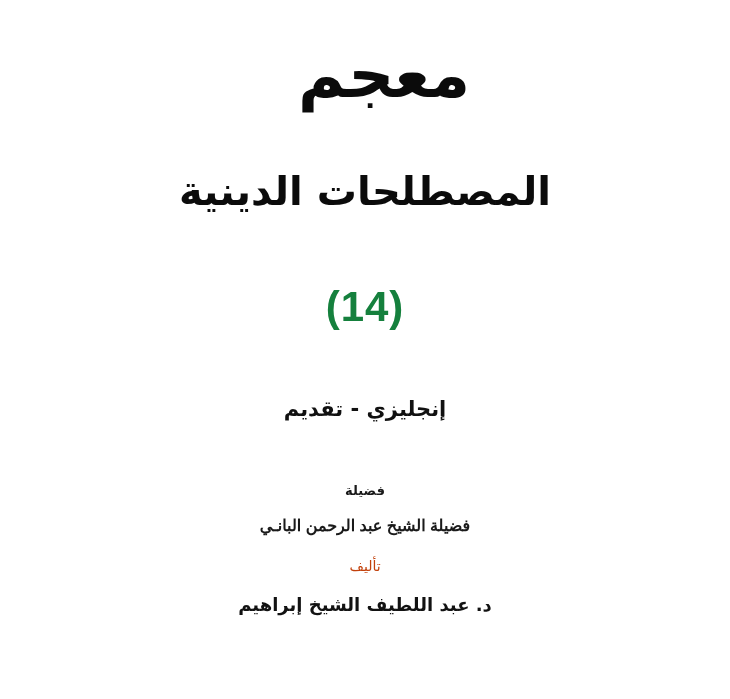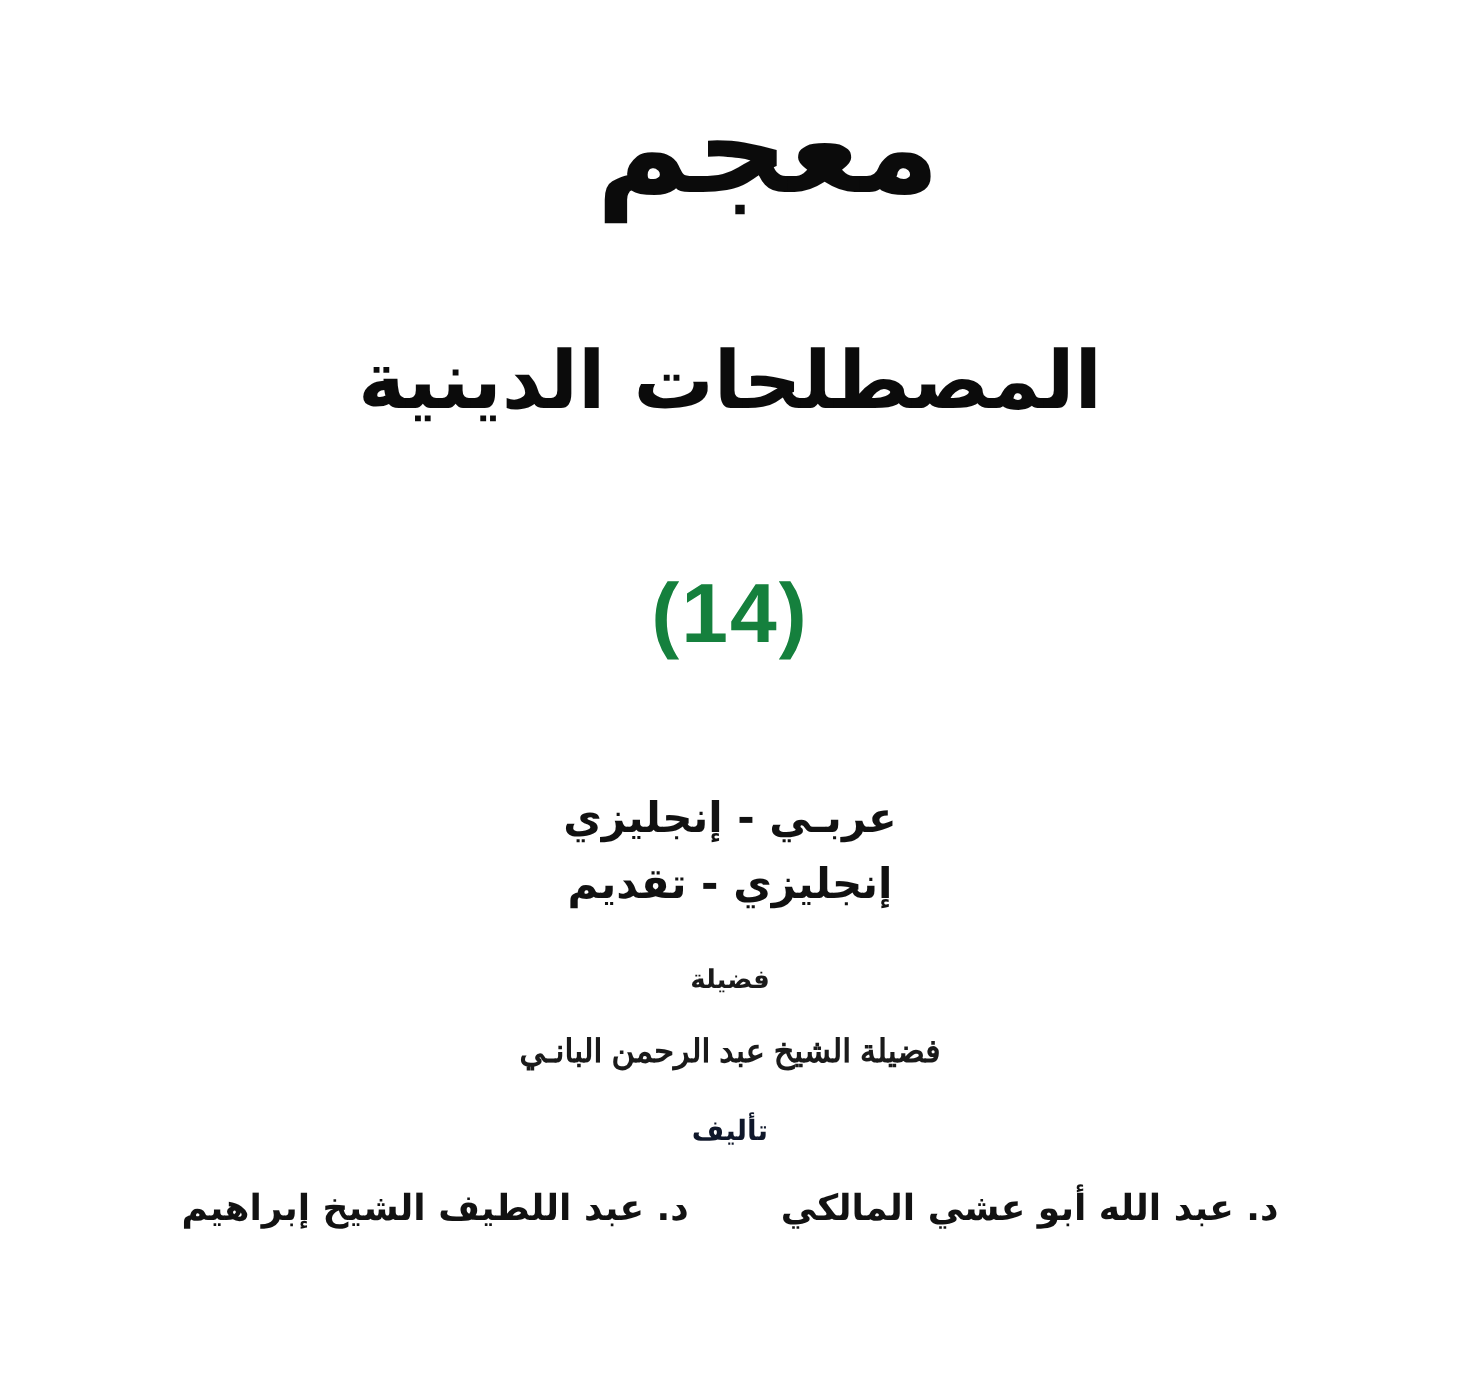--- a/index.html
+++ b/index.html
@@ -92,22 +92,22 @@
     font-weight: bold;
     color: #1a1a1a;
     direction: rtl;
   }
 
   
   .authored-label {
     top: 558px;
     font-family: "DejaVu Sans", sans-serif;
     font-size: 14px;
-    font-weight: bold;
-    color: #0f172a;
+    font-weight: normal;
+    color: #c2410c;
     direction: rtl;
   }
 
   .authors-row {
     position: absolute;
     top: 594px;
     left: 0;
     right: 0;
     display: flex;
     flex-direction: row;
@@ -129,28 +129,26 @@
 
 <div class="page">
 
   <div class="center-col title-main">معجم</div>
 
   <div class="center-col title-sub">المصطلحات الدينية</div>
 
   <div class="center-col volume">(14)</div>
 
   <div class="center-col lang-block">
-    <div class="lang-line">عربـي - إنجليزي</div>
     <div class="lang-line">إنجليزي - تقديم</div>
   </div>
 
   <div class="center-col presented-label">فضيلة</div>
 
   <div class="center-col presented-name">فضيلة الشيخ عبد الرحمن البانـي</div>
 
   <div class="center-col authored-label">تأليف</div>
 
   <div class="authors-row">
-    <div class="author-name">د. عبد الله أبو عشي المالكي</div>
     <div class="author-name">د. عبد اللطيف الشيخ إبراهيم</div>
   </div>
 
 </div>
 
 </body></html>

